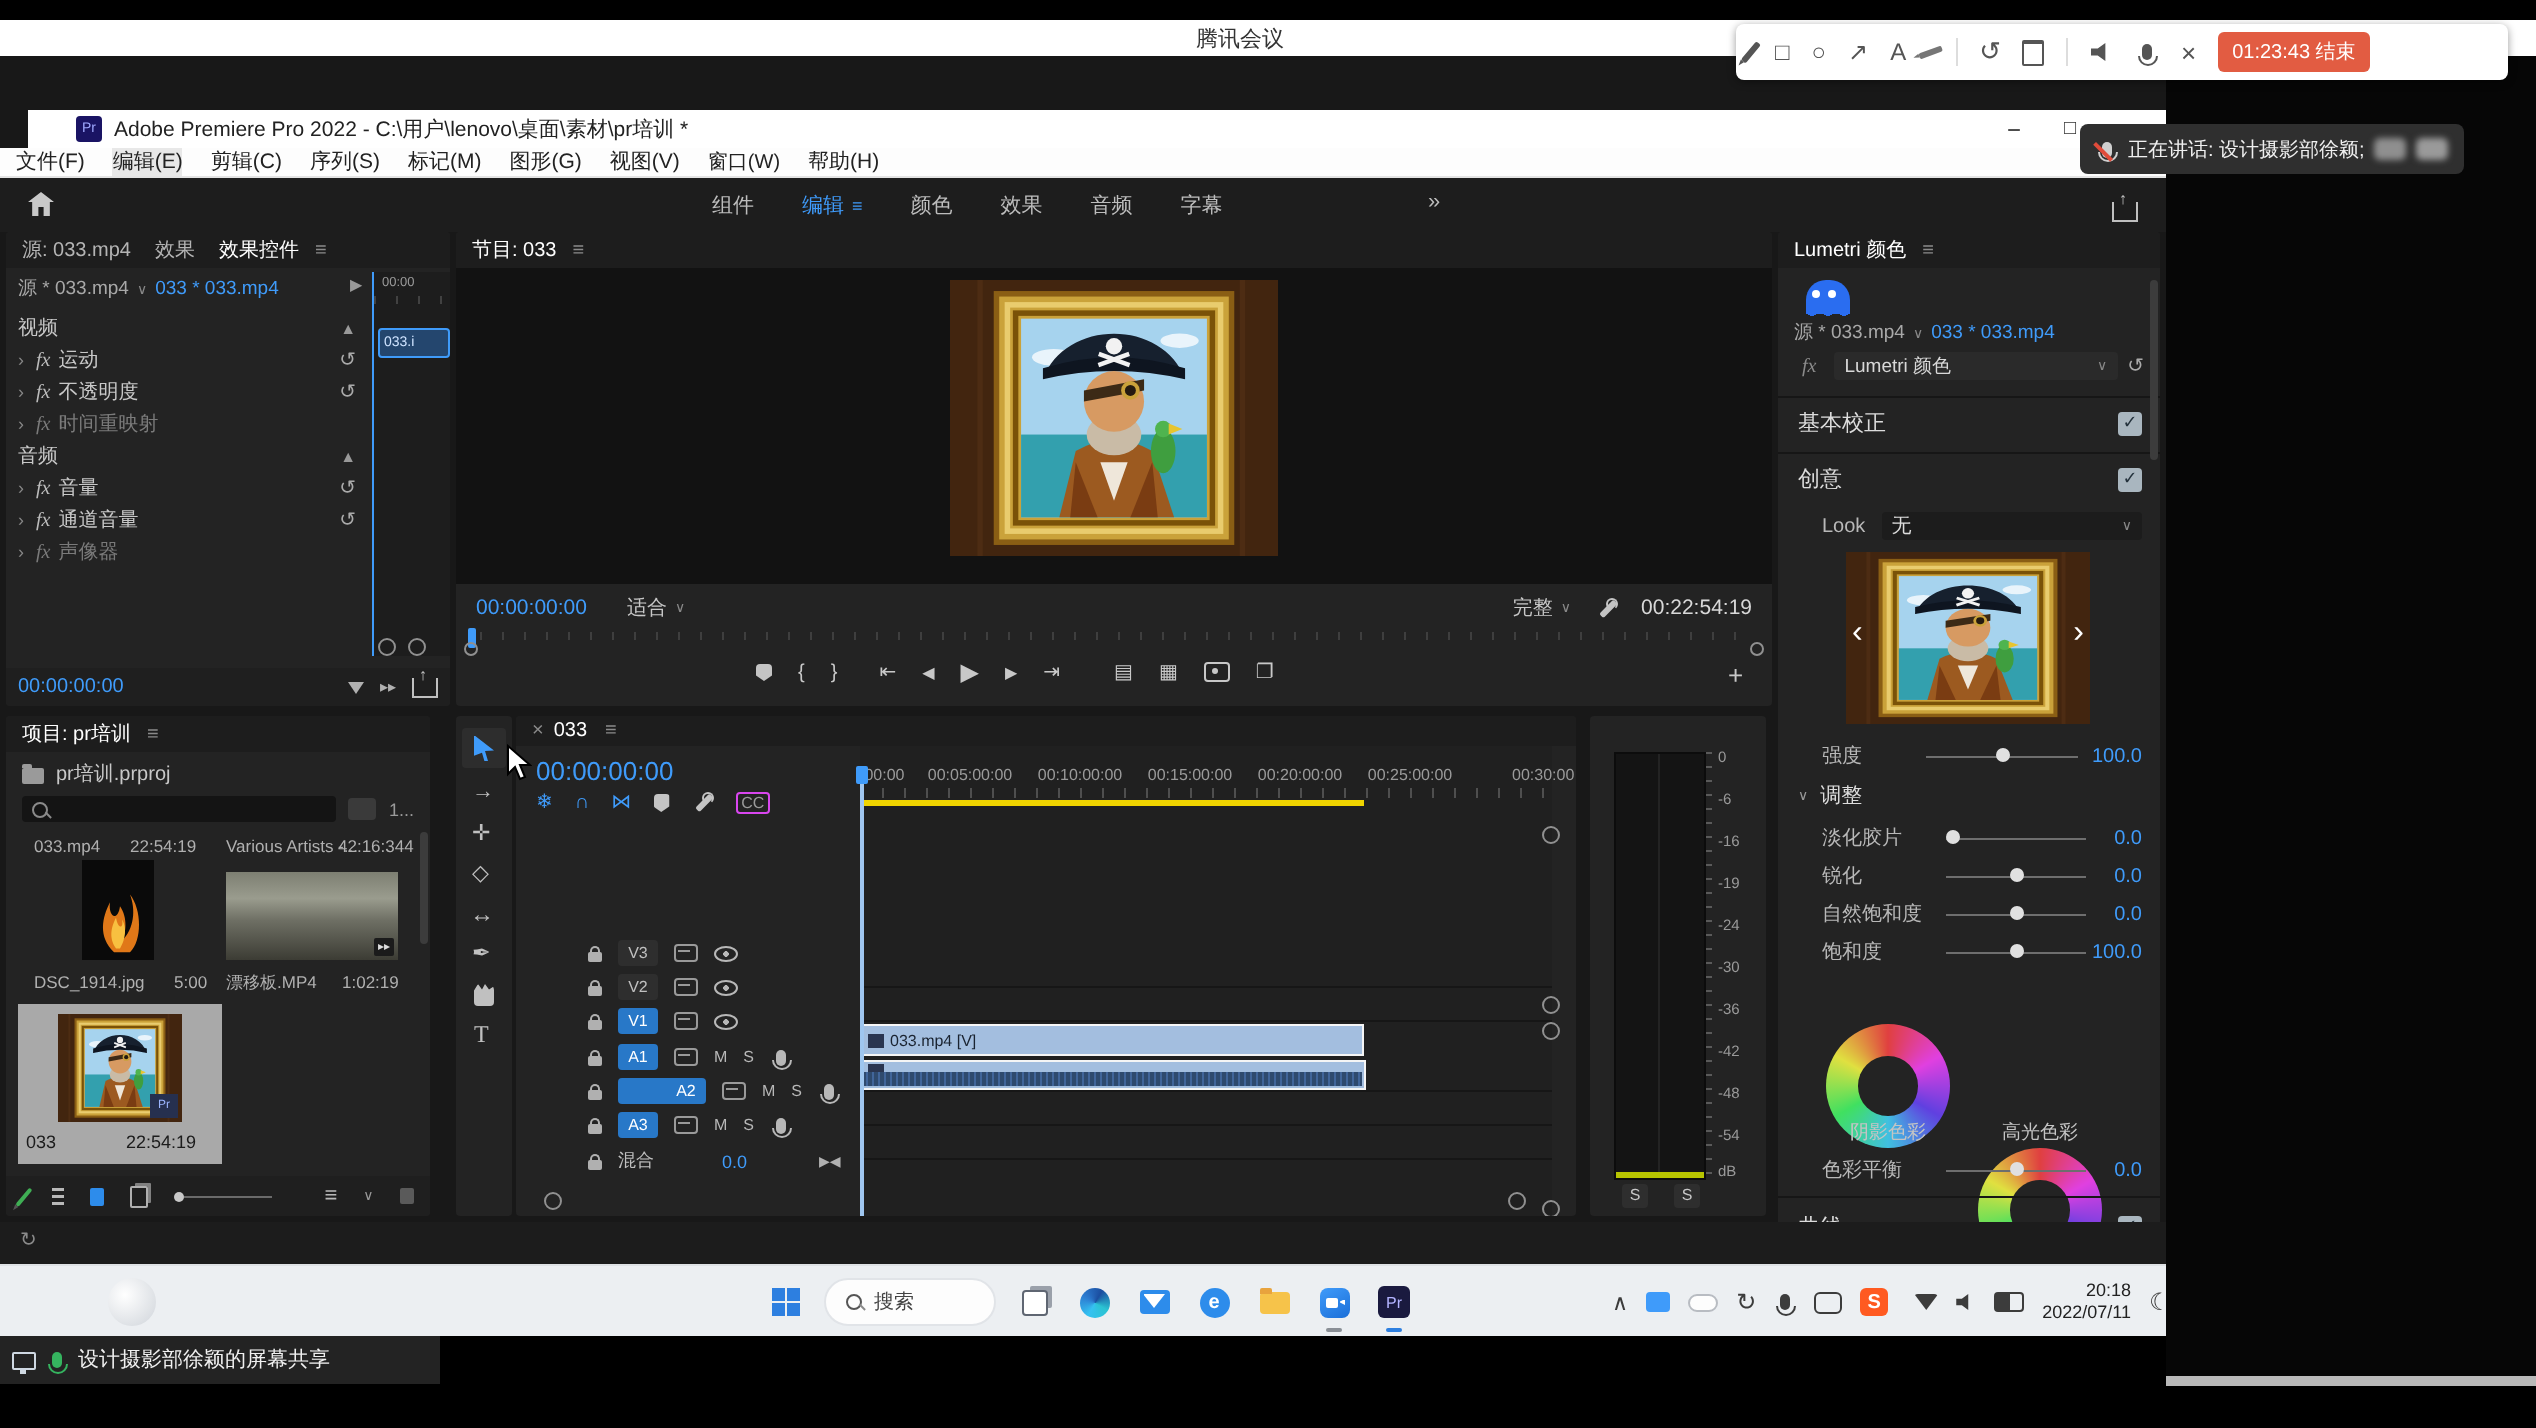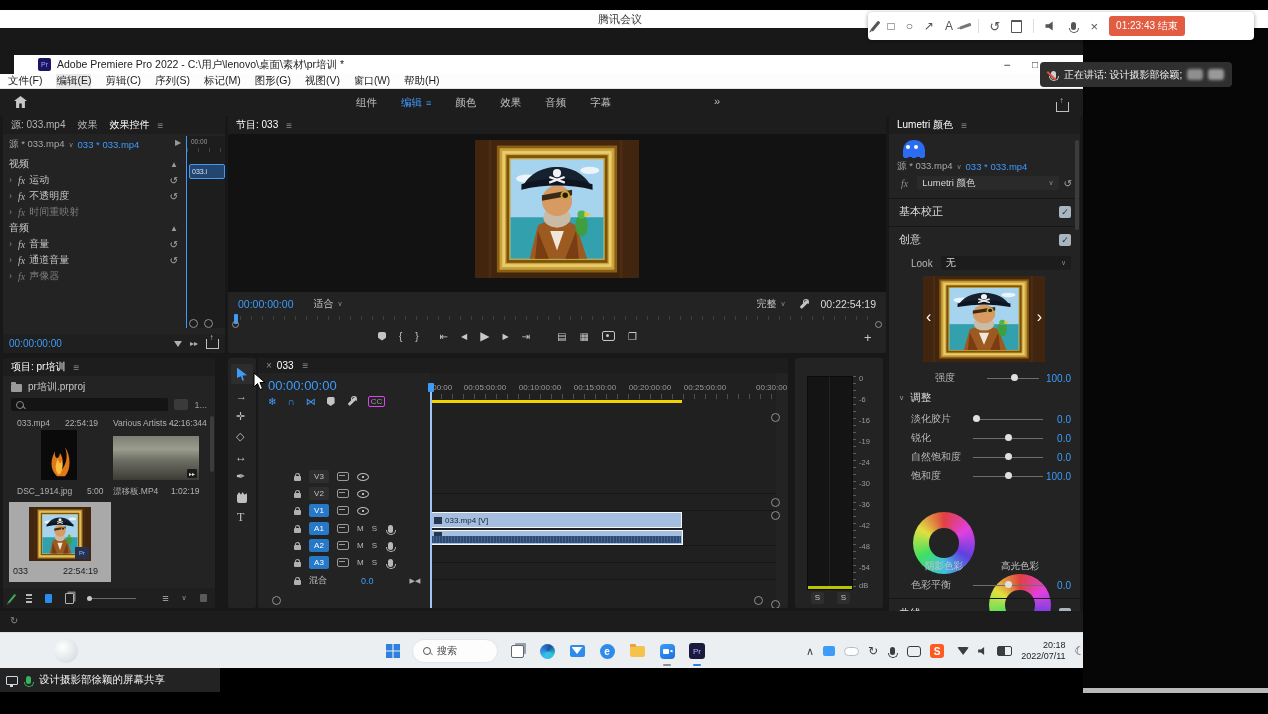--- a/index.html
+++ b/index.html
@@ -336,21 +336,21 @@
         </span>
       </div>
       <div class="r" style="left:34px;top:160px;width:122px;height:86px;background:#000;">
         <svg width="122" height="86" viewBox="0 0 120 100" preserveAspectRatio="none">
             <use href="#pirate"></use>
           </svg>
         <span class="r" style="left:3px;top:32px;color:#fff;font-size:16px;">‹</span>
         <span class="r" style="right:3px;top:32px;color:#fff;font-size:16px;">›</span>
       </div>
       <div class="r fx" style="left:22px;top:255px;width:160px;">
-        <span style="font-size:10px;color:#b8b8b8;width:52px;margin-left:24px;">强度</span>
+        <span style="font-size:10px;color:#b8b8b8;width:52px;">强度</span>
         <span class="slider" style="flex:1;">
             <i class="hnd" style="left:46%;"></i>
           </span>
         <span class="blue" style="font-size:10px;width:32px;text-align:right;">100.0</span>
       </div>
       <div class="r fx" style="left:10px;top:275px;gap:6px;">
         <span style="font-size:7px;color:#999;">∨</span>
           <span style="font-size:10.5px;color:#dcdcdc;">调整</span>
       </div>
       <div class="r fx" style="left:22px;top:296px;width:160px;">
@@ -546,21 +546,21 @@
       <div class="r fx" style="left:36px;top:164px;gap:8px;">
         <span class="lock"></span>
         <span style="width:20px;height:13px;background:#2878c8;border-radius:2px;color:#fff;font-size:8px;display:flex;align-items:center;justify-content:center;">A1</span>
         <span class="patch"></span>
         <span style="color:#b8b8b8;font-size:8px;">M</span>
         <span style="color:#b8b8b8;font-size:8px;">S</span>
         <span class="mic" style="color:#b8b8b8;"></span>
       </div>
       <div class="r fx" style="left:36px;top:181px;gap:8px;">
         <span class="lock"></span>
-        <span style="width:20px;height:13px;background:#2878c8;border-radius:2px;color:#fff;font-size:8px;display:flex;align-items:center;justify-content:center;">A2</span>
+        <span style="width:20px;height:13px;background:#2878c8;border-radius:2px;color:#fff;font-size:8px;display:flex;align-items:center;justify-content:center;padding-left:24px;">A2</span>
         <span class="patch"></span>
         <span style="color:#b8b8b8;font-size:8px;">M</span>
         <span style="color:#b8b8b8;font-size:8px;">S</span>
         <span class="mic" style="color:#b8b8b8;"></span>
       </div>
       <div class="r fx" style="left:36px;top:198px;gap:8px;">
         <span class="lock"></span>
         <span style="width:20px;height:13px;background:#2878c8;border-radius:2px;color:#fff;font-size:8px;display:flex;align-items:center;justify-content:center;">A3</span>
         <span class="patch"></span>
         <span style="color:#b8b8b8;font-size:8px;">M</span>

